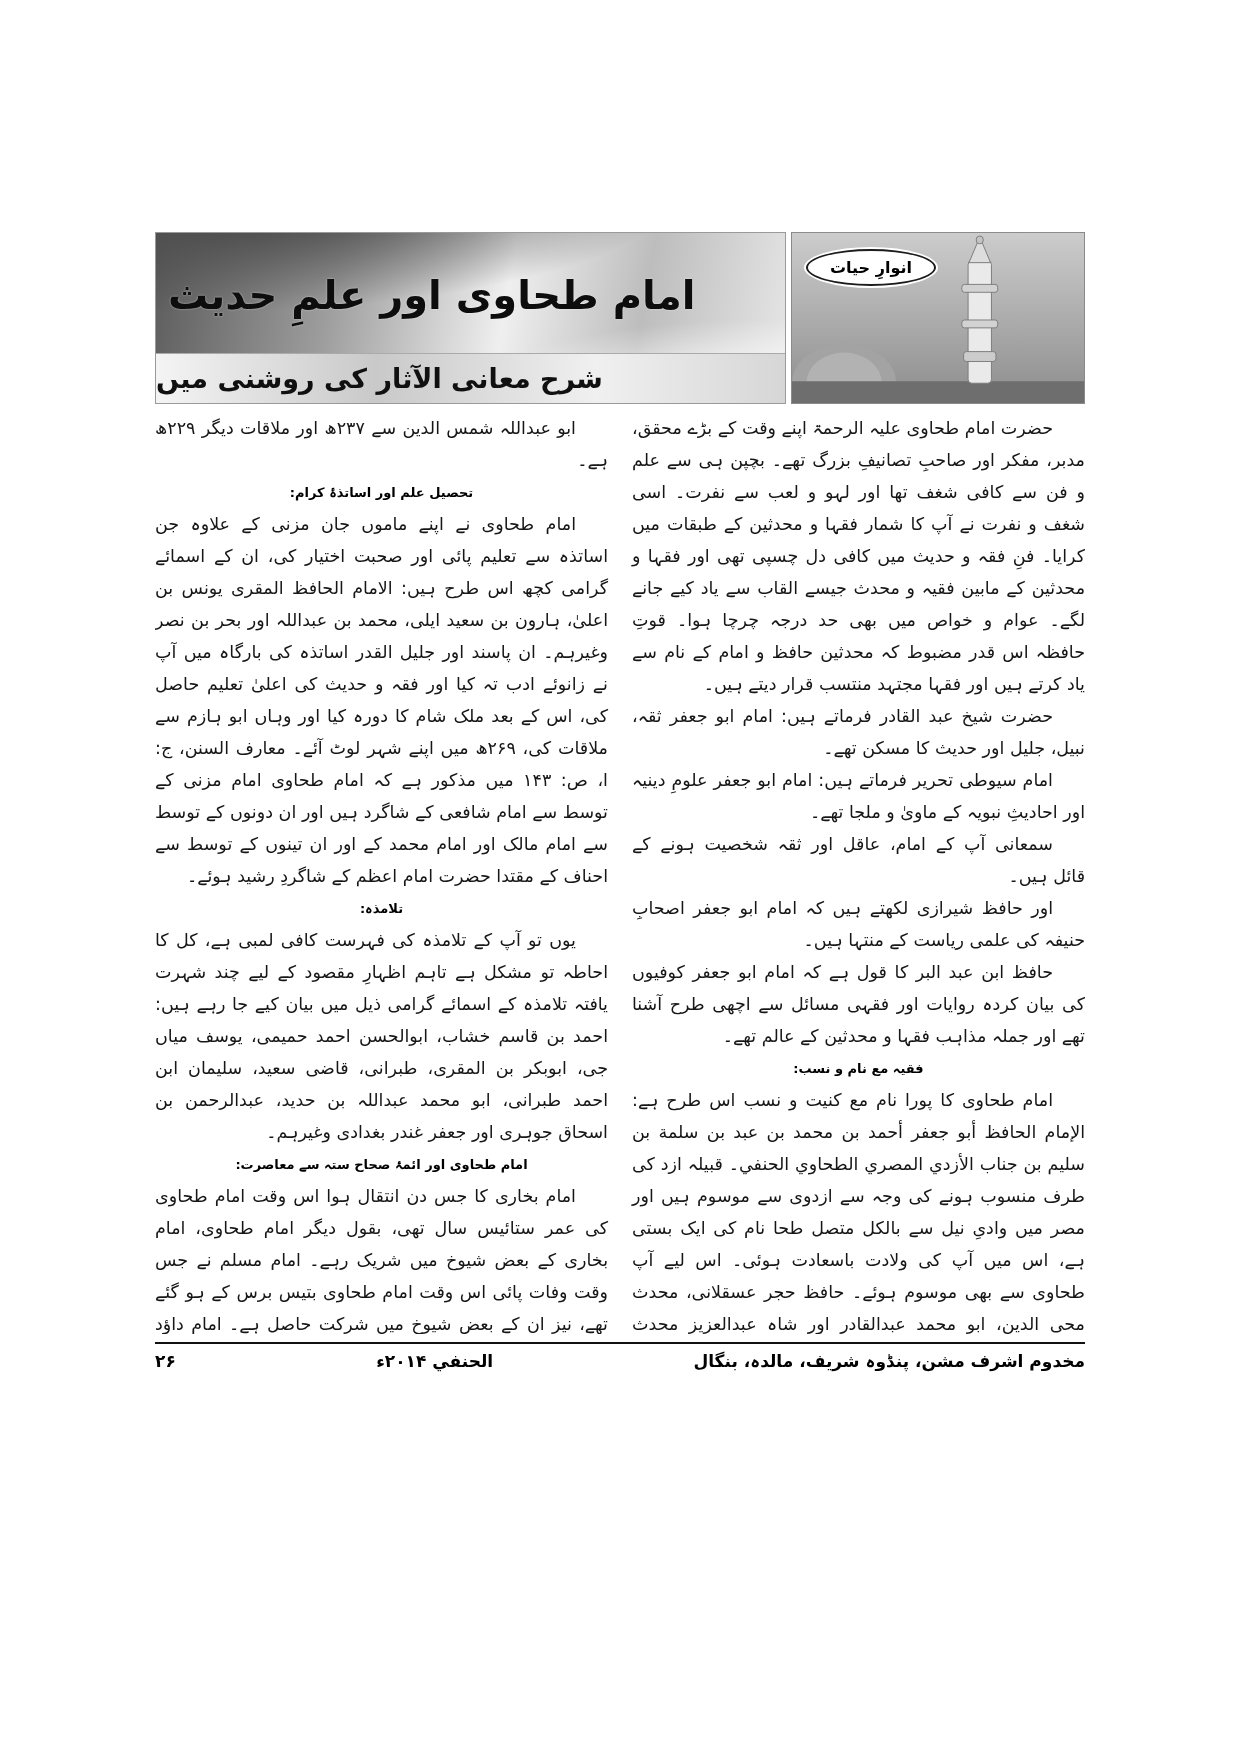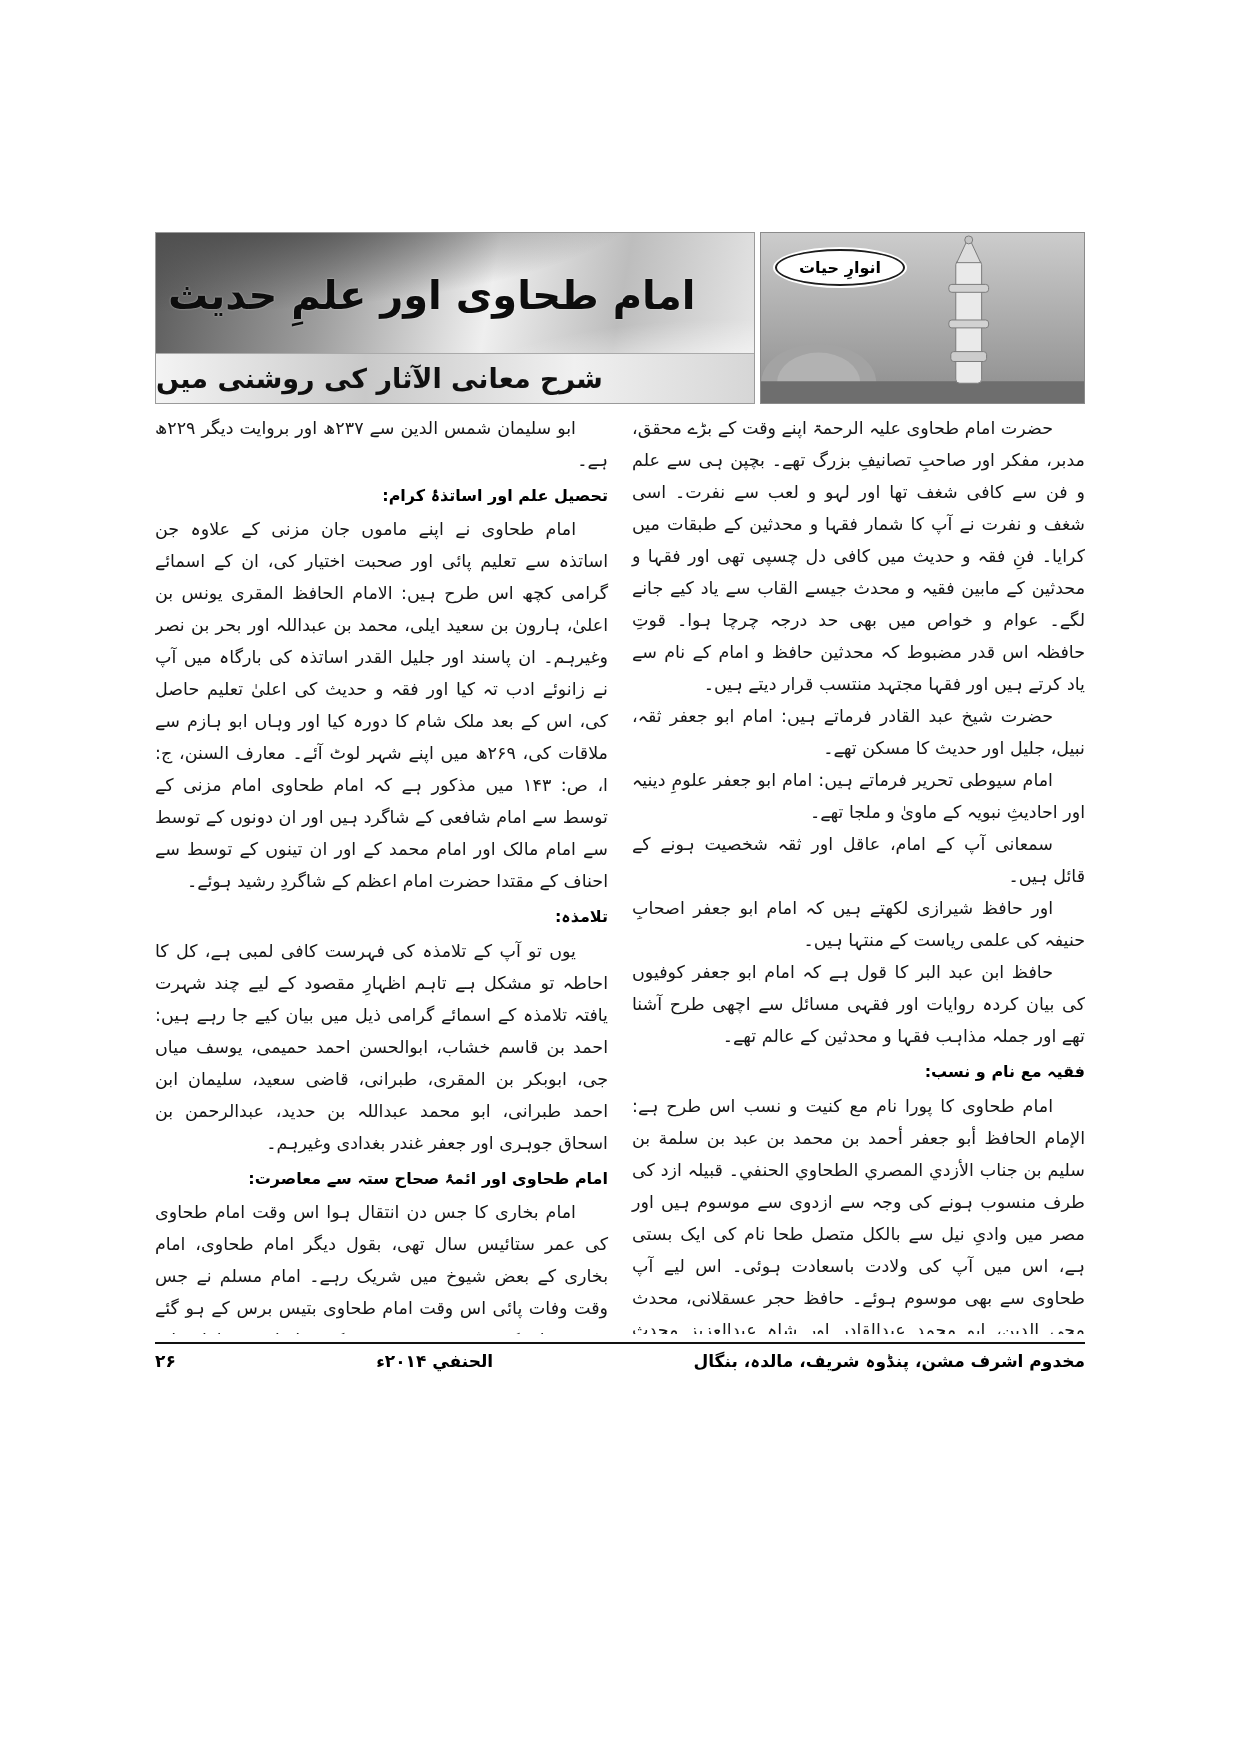--- a/index.html
+++ b/index.html
@@ -54,21 +54,21 @@
   .author-strip {
     height:27px;
     border:1px solid #7d7d7d; border-top:none;
     background:linear-gradient(90deg,#e9e9e9, #9e9e9e 45%, #dedede);
     display:flex; align-items:center; justify-content:center;
     direction:rtl;
   }
   .author-name { font-size:16px; font-weight:bold; color:#000; }
 
   .photo {
-    width:325px; height:172px; position:relative;
+    width:294px; height:172px; position:relative;
     border:1px solid #8a8a8a; overflow:hidden; background:#b5b5b5;
   }
   .photo svg { display:block; width:100%; height:100%; }
   .badge {
     position:absolute; top:16px; left:14px;
     background:#ffffff;
     border:2px solid #1c1c1c;
     border-radius:50%;
     padding:7px 22px;
     box-shadow:0 0 0 2px #ffffff;
@@ -83,21 +83,21 @@
     display:flex; direction:rtl; gap:24px;
     overflow:hidden;
   }
   .col {
     flex:1; min-width:0;
     direction:rtl; text-align:justify;
     font-size:17.5px; line-height:1.83; color:#161616;
   }
   .col p.para { text-indent:32px; margin:0; }
   .col h3.sec-heading {
-    font-size:16px; font-weight:bold; text-align:right;
+    font-size:13px; font-weight:bold; text-align:center;
     margin:5px 0 3px 0; color:#000;
   }
 
   
   .footer {
     position:absolute; top:1342px; left:155px; width:930px;
     border-top:2px solid #111;
     padding-top:7px;
     display:flex; direction:rtl; align-items:baseline;
     justify-content:space-between;
@@ -156,21 +156,21 @@
         <p class="para">حضرت امام طحاوی علیہ الرحمۃ اپنے وقت کے بڑے محقق، مدبر، مفکر اور صاحبِ تصانیفِ بزرگ تھے۔ بچپن ہی سے علم و فن سے کافی شغف تھا اور لہو و لعب سے نفرت۔ اسی شغف و نفرت نے آپ کا شمار فقہا و محدثین کے طبقات میں کرایا۔ فنِ فقہ و حدیث میں کافی دل چسپی تھی اور فقہا و محدثین کے مابین فقیہ و محدث جیسے القاب سے یاد کیے جانے لگے۔ عوام و خواص میں بھی حد درجہ چرچا ہوا۔ قوتِ حافظہ اس قدر مضبوط کہ محدثین حافظ و امام کے نام سے یاد کرتے ہیں اور فقہا مجتہد منتسب قرار دیتے ہیں۔</p>
         <p class="para">حضرت شیخ عبد القادر فرماتے ہیں: امام ابو جعفر ثقہ، نبیل، جلیل اور حدیث کا مسکن تھے۔</p>
         <p class="para">امام سیوطی تحریر فرماتے ہیں: امام ابو جعفر علومِ دینیہ اور احادیثِ نبویہ کے ماویٰ و ملجا تھے۔</p>
         <p class="para">سمعانی آپ کے امام، عاقل اور ثقہ شخصیت ہونے کے قائل ہیں۔</p>
         <p class="para">اور حافظ شیرازی لکھتے ہیں کہ امام ابو جعفر اصحابِ حنیفہ کی علمی ریاست کے منتہا ہیں۔</p>
         <p class="para">حافظ ابن عبد البر کا قول ہے کہ امام ابو جعفر کوفیوں کی بیان کردہ روایات اور فقہی مسائل سے اچھی طرح آشنا تھے اور جملہ مذاہب فقہا و محدثین کے عالم تھے۔</p>
         <h3 class="sec-heading">فقیہ مع نام و نسب:</h3>
         <p class="para">امام طحاوی کا پورا نام مع کنیت و نسب اس طرح ہے: الإمام الحافظ أبو جعفر أحمد بن محمد بن عبد بن سلمة بن سليم بن جناب الأزدي المصري الطحاوي الحنفي۔ قبیلہ ازد کی طرف منسوب ہونے کی وجہ سے ازدوی سے موسوم ہیں اور مصر میں وادیِ نیل سے بالکل متصل طحا نام کی ایک بستی ہے، اس میں آپ کی ولادت باسعادت ہوئی۔ اس لیے آپ طحاوی سے بھی موسوم ہوئے۔ حافظ حجر عسقلانی، محدث محی الدین، ابو محمد عبدالقادر اور شاہ عبدالعزیز محدث دہلوی نے آپ کا سنِ ولادت ۲۳۹ھ بتایا ہے اور امام</p>
       </div>
     <div class="col" id="col-left">
-        <p class="para">ابو سلیمان شمس الدین سے ۲۳۷ھ اور بروایت دیگر ۲۲۹ھ ہے۔</p>
+        <p class="para">ابو عبداللہ شمس الدین سے ۲۳۷ھ اور ملاقات دیگر ۲۲۹ھ ہے۔</p>
         <h3 class="sec-heading">تحصیل علم اور اساتذۂ کرام:</h3>
         <p class="para">امام طحاوی نے اپنے ماموں جان مزنی کے علاوہ جن اساتذہ سے تعلیم پائی اور صحبت اختیار کی، ان کے اسمائے گرامی کچھ اس طرح ہیں: الامام الحافظ المقری یونس بن اعلیٰ، ہارون بن سعید ایلی، محمد بن عبداللہ اور بحر بن نصر وغیرہم۔ ان پاسند اور جلیل القدر اساتذہ کی بارگاہ میں آپ نے زانوئے ادب تہ کیا اور فقہ و حدیث کی اعلیٰ تعلیم حاصل کی، اس کے بعد ملک شام کا دورہ کیا اور وہاں ابو ہازم سے ملاقات کی، ۲۶۹ھ میں اپنے شہر لوٹ آئے۔ معارف السنن، ج: ا، ص: ۱۴۳ میں مذکور ہے کہ امام طحاوی امام مزنی کے توسط سے امام شافعی کے شاگرد ہیں اور ان دونوں کے توسط سے امام مالک اور امام محمد کے اور ان تینوں کے توسط سے احناف کے مقتدا حضرت امام اعظم کے شاگردِ رشید ہوئے۔</p>
         <h3 class="sec-heading">تلامذہ:</h3>
         <p class="para">یوں تو آپ کے تلامذہ کی فہرست کافی لمبی ہے، کل کا احاطہ تو مشکل ہے تاہم اظہارِ مقصود کے لیے چند شہرت یافتہ تلامذہ کے اسمائے گرامی ذیل میں بیان کیے جا رہے ہیں: احمد بن قاسم خشاب، ابوالحسن احمد حمیمی، یوسف میاں جی، ابوبکر بن المقری، طبرانی، قاضی سعید، سلیمان ابن احمد طبرانی، ابو محمد عبداللہ بن حدید، عبدالرحمن بن اسحاق جوہری اور جعفر غندر بغدادی وغیرہم۔</p>
         <h3 class="sec-heading">امام طحاوی اور ائمۂ صحاح ستہ سے معاصرت:</h3>
         <p class="para">امام بخاری کا جس دن انتقال ہوا اس وقت امام طحاوی کی عمر ستائیس سال تھی، بقول دیگر امام طحاوی، امام بخاری کے بعض شیوخ میں شریک رہے۔ امام مسلم نے جس وقت وفات پائی اس وقت امام طحاوی بتیس برس کے ہو گئے تھے، نیز ان کے بعض شیوخ میں شرکت حاصل ہے۔ امام داؤد نے جب دنیا سے رحلت فرمائی اس وقت امام طحاوی چھیالیس برس کی عمر کو پہنچ گئے تھے، اور بعض شیوخ</p>
       </div>
   </div>
 
   <div class="footer">

